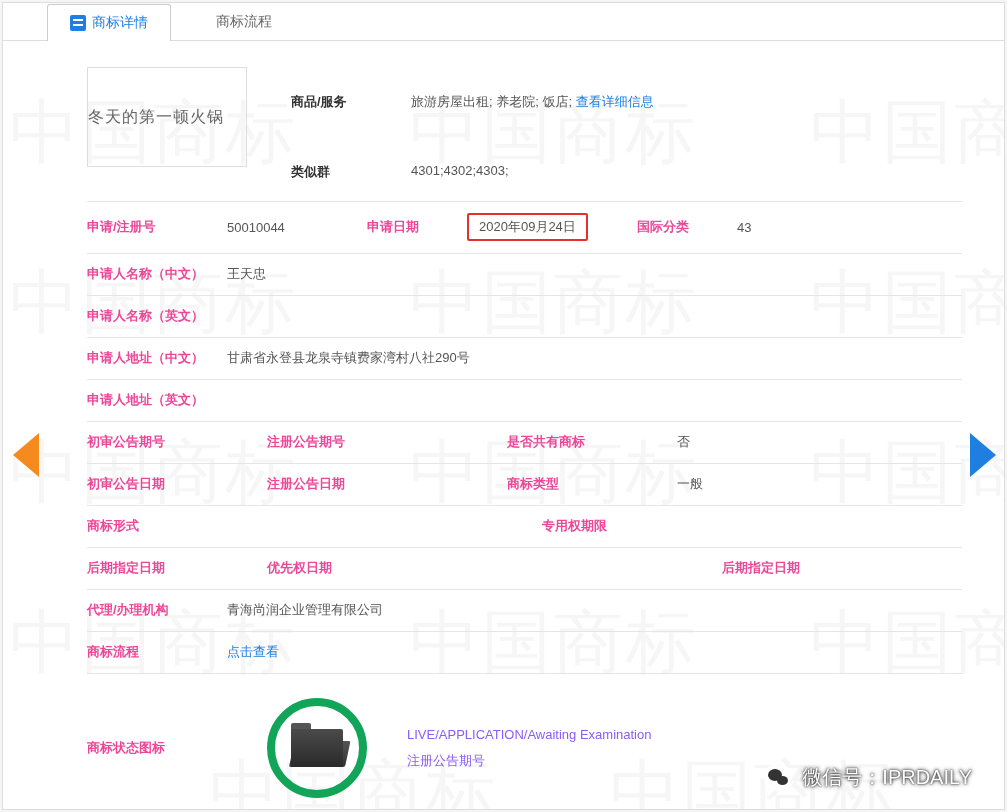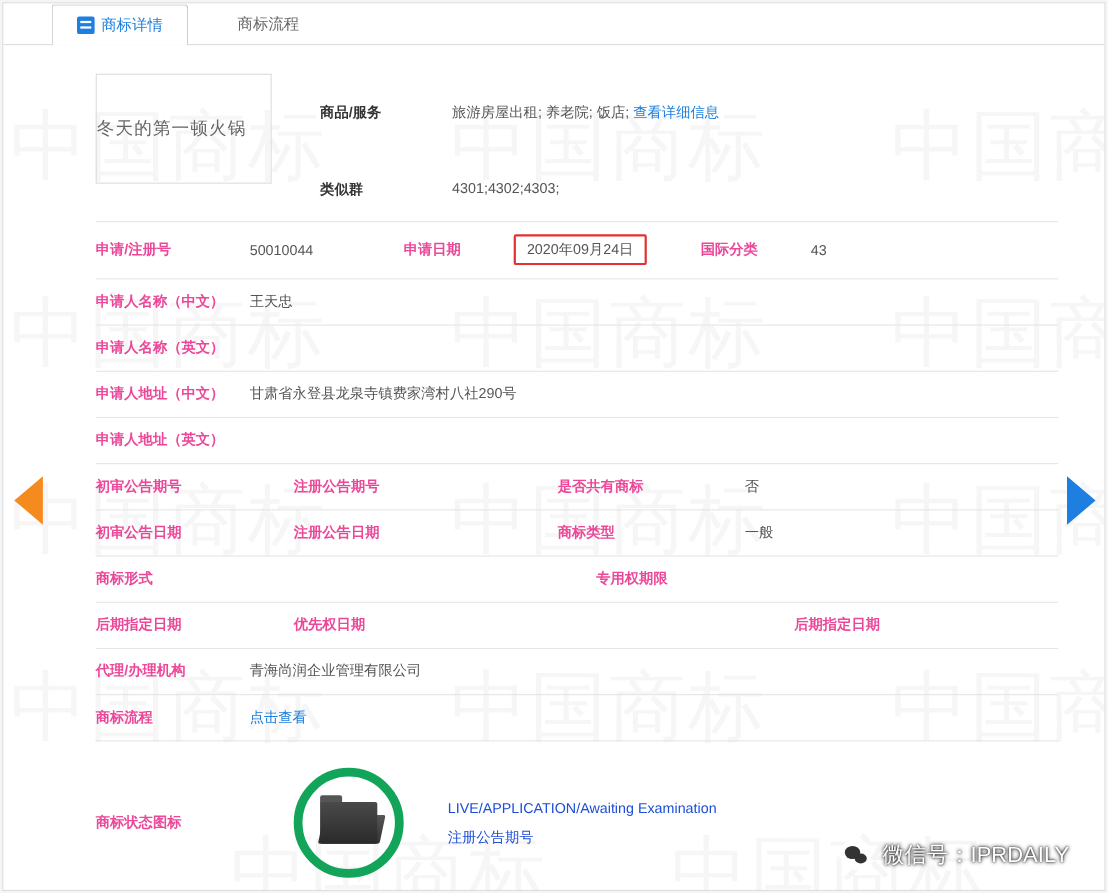--- a/index.html
+++ b/index.html
@@ -123,21 +123,21 @@
     border:8px solid #12a55a;
     display:flex; align-items:center; justify-content:center;
   }
   .folder {
     width:52px; height:38px; position:relative;
   }
   .folder::before { content:""; position:absolute; top:-6px; left:0; width:20px; height:8px; background:#555; border-radius:2px 2px 0 0;}
   .folder::after { content:""; position:absolute; inset:0; background:linear-gradient(#4a4a4a,#2a2a2a); border-radius:2px;}
   .folder .flap { position:absolute; bottom:0; left:-2px; right:-2px; height:26px; background:linear-gradient(#555,#333); transform:skewX(-12deg); transform-origin:bottom; border-radius:2px;}
 
-  .status-texts { line-height:2; color:#1d4ed8; }
+  .status-texts { line-height:2; color:#8b5cf6; }
 
   
   .nav-arrow {
     position:absolute; top: 430px; width:0; height:0;
     border-top:22px solid transparent;
     border-bottom:22px solid transparent;
     cursor:pointer;
     z-index:2;
   }
   .nav-left { left:10px; border-right:26px solid #f58a1f; }

